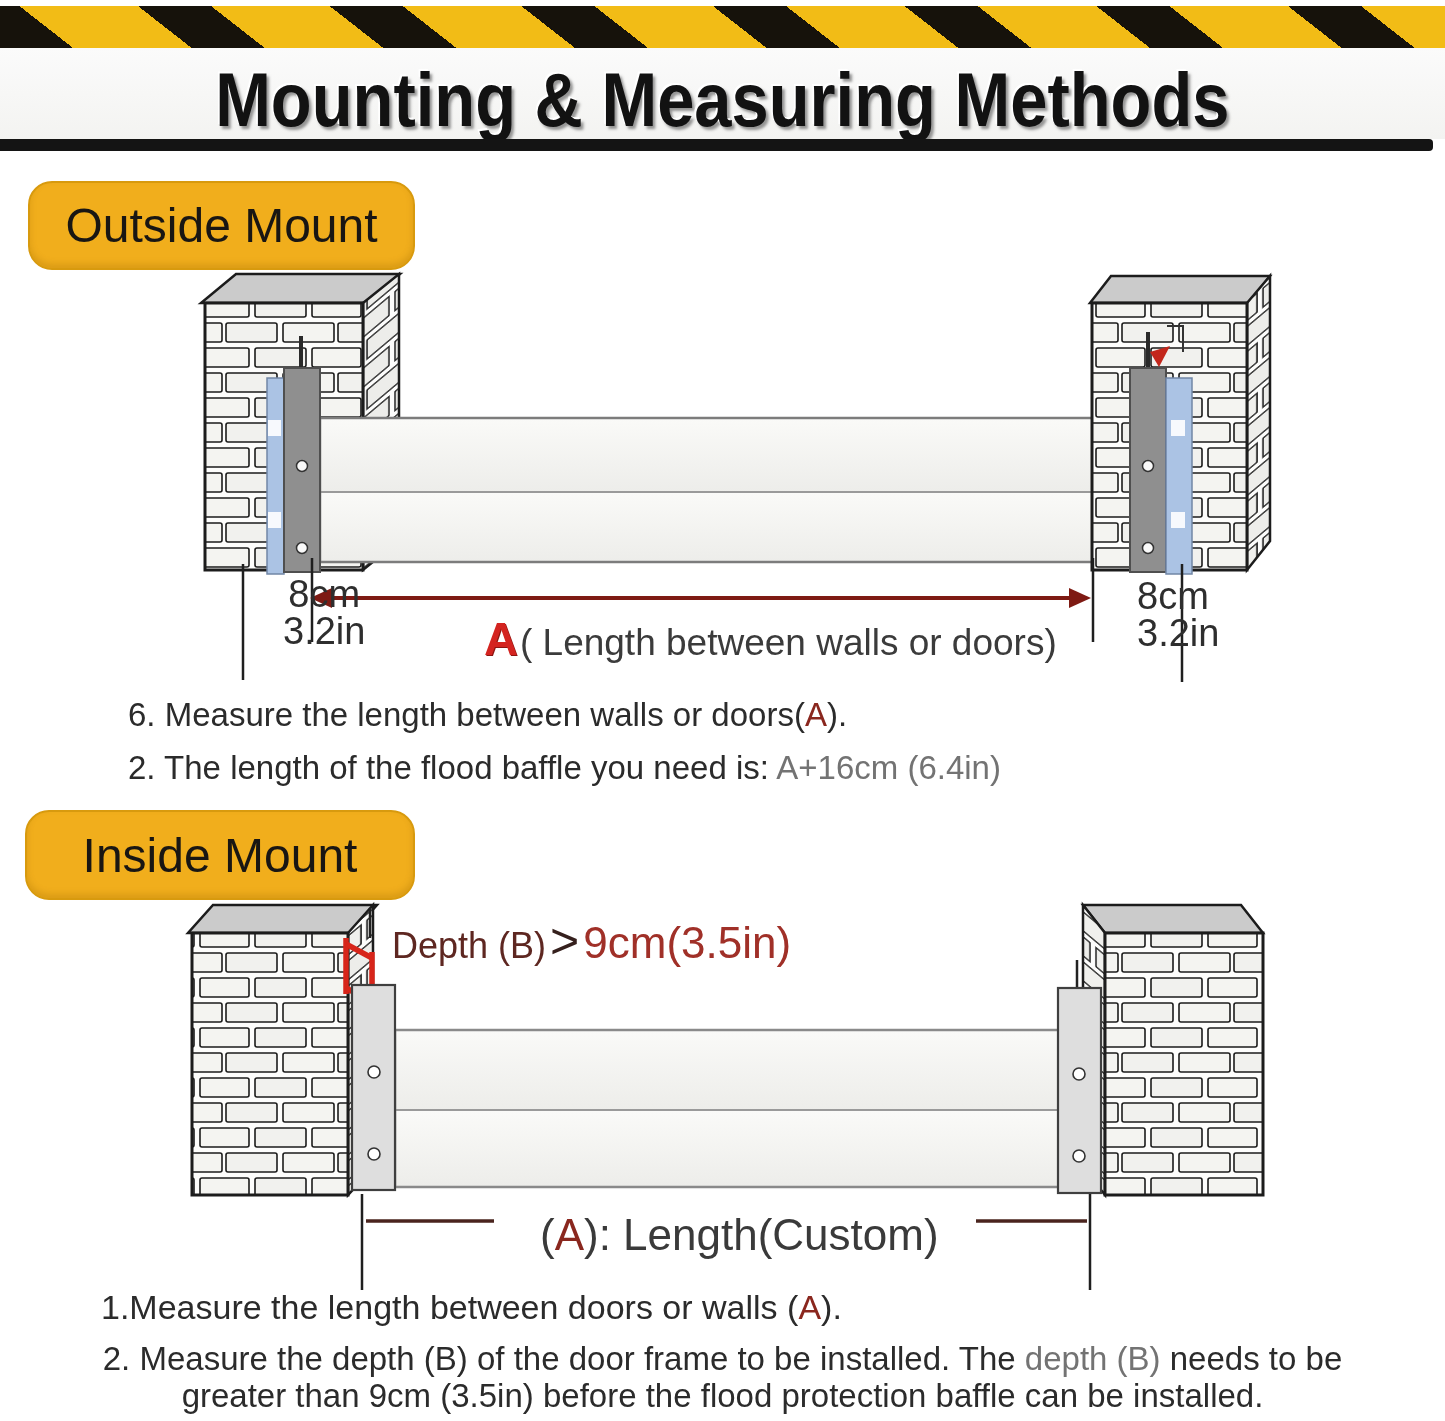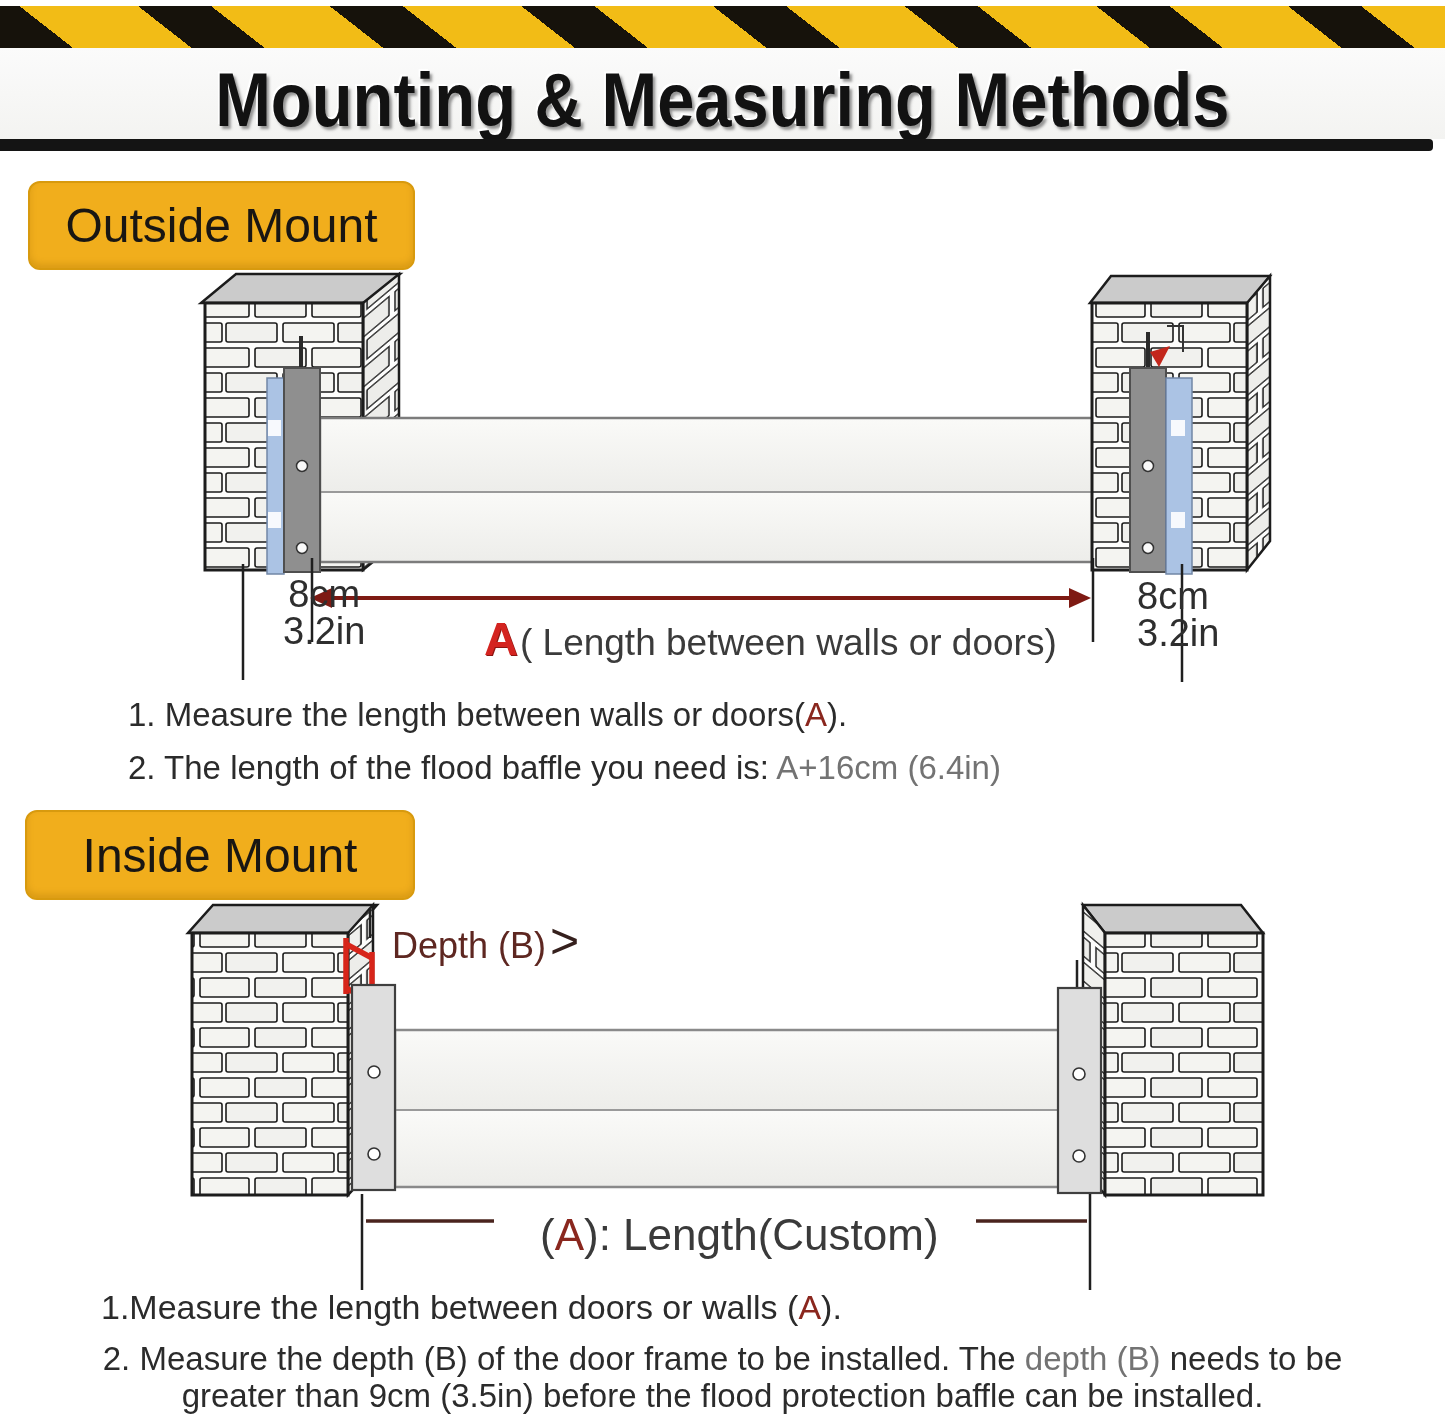--- a/index.html
+++ b/index.html
@@ -11,21 +11,21 @@
         background:repeating-linear-gradient(38deg,#16120b 0 45px,#f2bc16 45px 118px);}
   .title-band{position:absolute;left:0;top:48px;width:1445px;height:91px;
         background:linear-gradient(180deg,#fbfbfb,#f3f3f1);}
   .title{position:absolute;left:0;top:56px;width:1445px;text-align:center;
         font-size:76px;font-weight:bold;color:#121212;letter-spacing:0px;white-space:nowrap;}
   .title>span{display:inline-block;transform:scaleX(.88);
         text-shadow:-2px -2px 0 #ffffff,3px 3px 3px rgba(70,70,70,.55);}
   .title-bar{position:absolute;left:0;top:139px;width:1433px;height:12px;background:#141414;border-radius:0 4px 4px 0;}
 
   
-  .badge{position:absolute;background:#f1ae1c;border:2px solid #d89a0e;border-radius:12px;
+  .badge{position:absolute;background:#f1ae1c;border:2px solid #d89a0e;border-radius:24px;
         box-shadow:inset 0 -4px 6px rgba(150,100,0,.25);display:flex;align-items:center;justify-content:center;
         font-size:48px;color:#191613;}
   .badge.outside{left:28px;top:181px;width:383px;height:85px;}
   .badge.inside{left:25px;top:810px;width:386px;height:86px;}
 
   
   .diagram{position:absolute;left:0;}
   #diagram1{top:270px;}
   #diagram2{top:900px;}
 
@@ -159,21 +159,21 @@
   <div class="cmlabel right">
     <div>8cm</div>
     <div>3.2in</div>
   </div>
   <div class="spanlabel">
     <span class="letter">A</span>
     <span class="rest">( Length between walls or doors)</span>
   </div>
 
   <div class="steps-outside">
-    <div class="line"><span>1. Measure the length between walls or doors(</span><span class="accentA">A</span><span>).</span></div>
+    <div class="line"><span>6. Measure the length between walls or doors(</span><span class="accentA">A</span><span>).</span></div>
     <div class="line"><span>2. The length of the flood baffle you need is: </span><span class="accentVal">A+16cm (6.4in)</span></div>
   </div>
 
   <div class="badge inside">
     <span>Inside Mount</span>
   </div>
 
   <svg id="diagram2" class="diagram" width="1445" height="400" viewBox="0 0 1445 400">
 
     <g>
@@ -218,20 +218,21 @@
       <line x1="362" y1="294" x2="362" y2="390" stroke="#1f1f1f" stroke-width="2.5"></line>
       <line x1="1090" y1="294" x2="1090" y2="390" stroke="#1f1f1f" stroke-width="2.5"></line>
       <line x1="366" y1="321" x2="494" y2="321" stroke="#4a241e" stroke-width="3.5"></line>
       <line x1="976" y1="321" x2="1087" y2="321" stroke="#4a241e" stroke-width="3.5"></line>
     </g>
   </svg>
 
   <div class="depthlabel">
     <span class="d1">Depth (B) </span>
     <span class="gt">&gt;</span>
+    <span class="d2">9cm(3.5in)</span>
   </div>
 
   <div class="lenlabel">
     <span>(</span><span class="letter">A</span><span>): Length(Custom)</span>
   </div>
 
   <div class="step-inside-1"><span>1.Measure the length between doors or walls (</span><span class="accentA">A</span><span>).</span></div>
 
   <div class="step-inside-2">
     <div class="inner"><span>2. Measure the depth (B) of the door frame to be installed. The </span><span class="accentVal">depth (B)</span><span> needs to be greater than 9cm (3.5in) before the flood protection baffle can be installed.</span></div>

